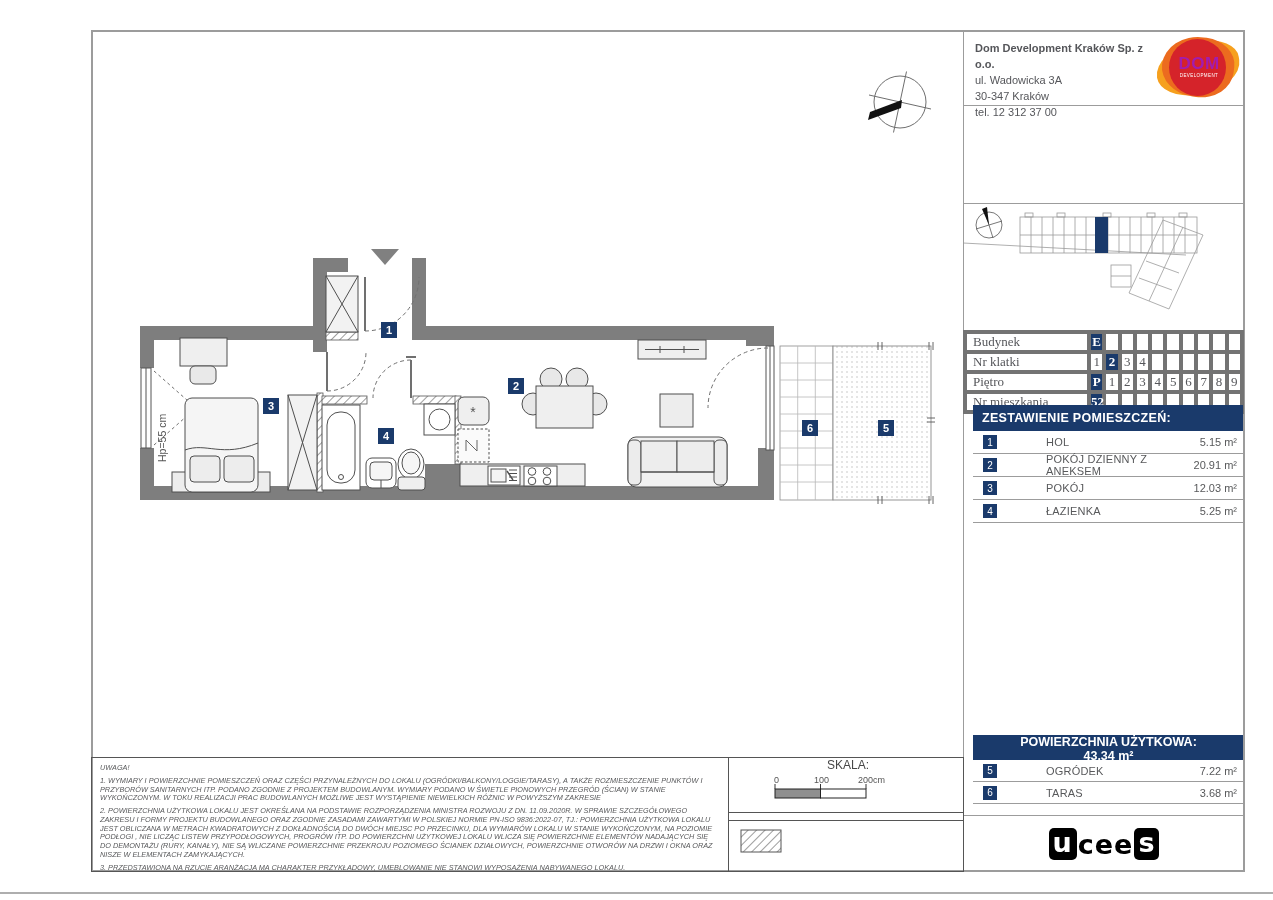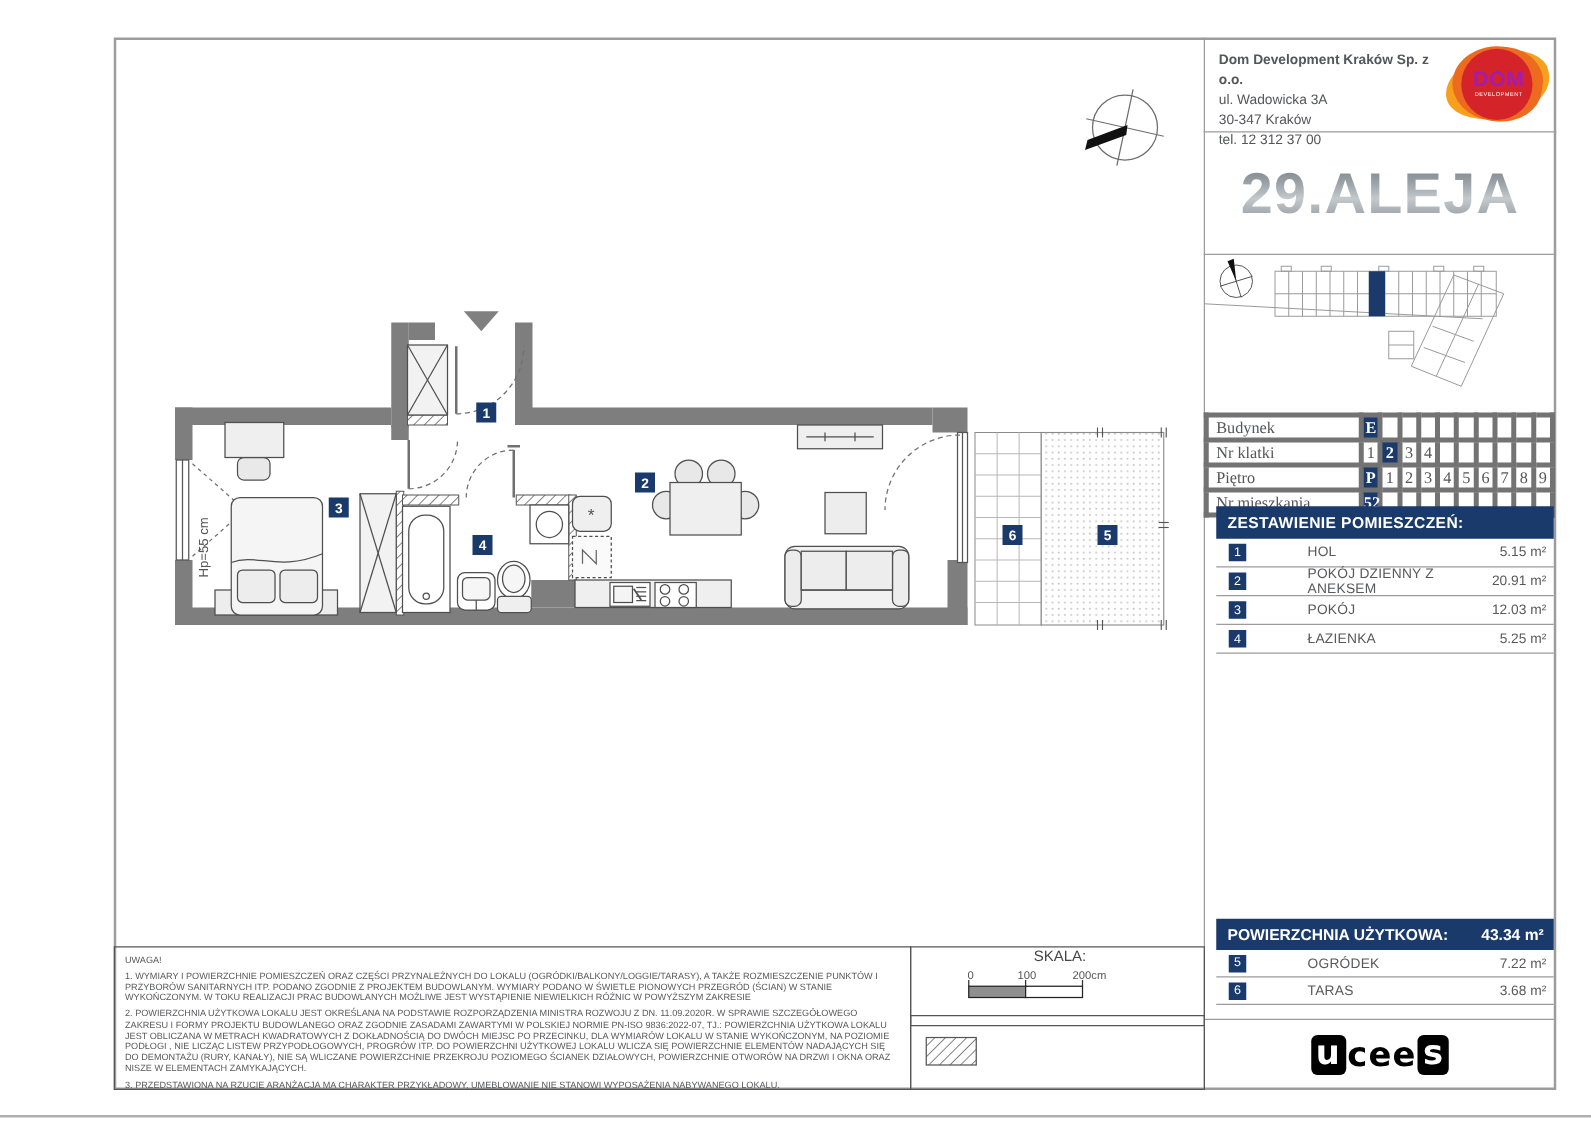--- a/index.html
+++ b/index.html
@@ -28,28 +28,28 @@
   .infotable td.hl{background:#1a3a6b;color:#fff;font-weight:bold;}
   
   .roomhead{left:973px;top:405px;width:270px;height:26px;background:#1a3a6b;color:#fff;font-weight:bold;
             font-size:12.5px;display:flex;align-items:center;padding-left:9px;box-sizing:border-box;letter-spacing:.3px;}
   .roomrow{left:973px;width:270px;height:23px;border-bottom:1px solid #9c9c9c;display:flex;align-items:center;box-sizing:border-box;font-size:11px;}
   .badge{width:14px;height:14px;background:#1a3a6b;color:#fff;font-size:10px;display:flex;align-items:center;justify-content:center;margin:0 10px 0 10px;flex:0 0 auto;}
   .rname{flex:1;letter-spacing:.2px;margin-left:39px;}
   .rarea{padding-right:6px;}
   
   .tothead{left:973px;top:735px;width:270px;height:25px;background:#1a3a6b;color:#fff;font-weight:bold;font-size:12.5px;
-           display:flex;align-items:center;justify-content:space-between;padding:0 8px 0 9px;box-sizing:border-box;}
+           display:flex;align-items:center;justify-content:space-between;padding:0 8px 0 9px;box-sizing:border-box;flex-direction:column;}
   
   .ucees{left:964px;top:815px;width:280px;height:56px;border-top:1px solid #9c9c9c;display:flex;align-items:center;justify-content:center;}
   .ucees .t{font-family:"DejaVu Sans",sans-serif;font-weight:bold;font-size:27px;color:#000;letter-spacing:1px;display:flex;align-items:center;}
   .ucees .bx{background:#000;color:#fff;border-radius:5px;padding:0 4px 2px 4px;margin:0 1px;line-height:30px;}
   
   .panel{border:1px solid #555;box-sizing:border-box;}
-  .notes{left:91px;top:757px;width:638px;height:115px;padding:6px 8px;font-size:7.3px;line-height:1.2;color:#58595b;}
+  .notes{left:91px;top:757px;width:638px;height:115px;padding:6px 8px;font-size:7.3px;line-height:1.2;color:#58595b;font-style:italic;}
   .notes p{margin:0 0 4px 0;}
   .skala{left:728px;top:757px;width:236px;height:64px;display:flex;align-items:center;flex-direction:column;}
   .skala .lab{font-size:12px;color:#474747;margin-left:12px;margin-right:8px;}
   .legendp{left:728px;top:812px;width:236px;height:60px;display:flex;align-items:center;}
   .legtext{font-size:10.5px;color:#474747;line-height:13px;margin-left:10px;}
   .botline{left:0;top:892px;width:1273px;height:2px;background:#aeaeae;}
   svg{display:block;}
   .plansvg{left:0;top:0;pointer-events:none;}
 </style>
 </head>
@@ -258,21 +258,20 @@
   </div>
 
   <div class="abs domlogo">
     <div class="blob" style="left:0;top:8px;width:84px;height:52px;background:#f6a01e;border-radius:58% 42% 55% 45%;transform:rotate(-9deg);"></div>
     <div class="blob" style="left:6px;top:3px;width:72px;height:60px;background:#ec6b1f;border-radius:55% 45% 50% 50%;transform:rotate(7deg);"></div>
     <div class="blob" style="left:13px;top:5px;width:57px;height:57px;background:#d5232a;border-radius:50%;"></div>
     <div class="domtxt">DOM</div>
     <div class="domsub">DEVELOPMENT</div>
   </div>
 
-  <div class="abs projlogo">29.ALEJA</div>
 
   <svg class="abs" style="left:963px;top:203px;" width="282" height="127" viewBox="0 0 282 127">
     <g stroke="#9a9a9a" stroke-width="0.8" fill="none">
       <circle cx="26" cy="22" r="13" stroke="#555"></circle>
       <line x1="13" y1="26" x2="39" y2="18" stroke="#555"></line>
       <line x1="22" y1="9" x2="30" y2="35" stroke="#555"></line>
       <polygon points="26,22 19,6 24,4" fill="#111" stroke="none"></polygon>
       <rect x="57" y="14" width="177" height="36"></rect>
       <line x1="57" y1="32" x2="234" y2="32"></line>
       <line x1="68" y1="14" x2="68" y2="50"></line>

